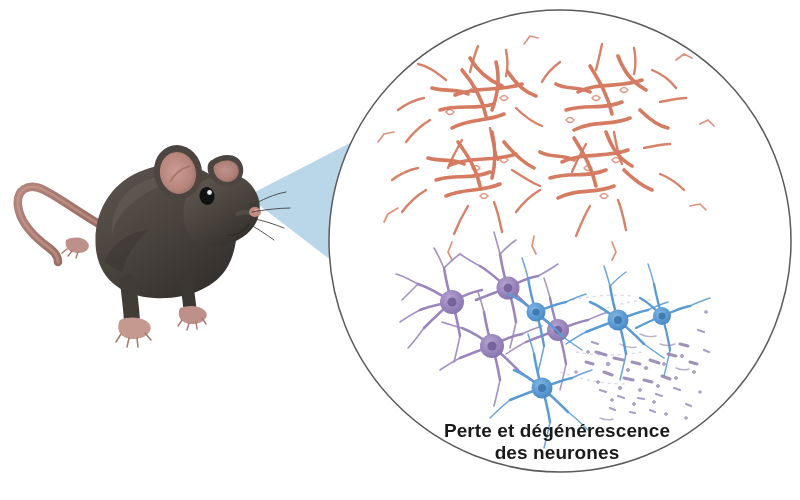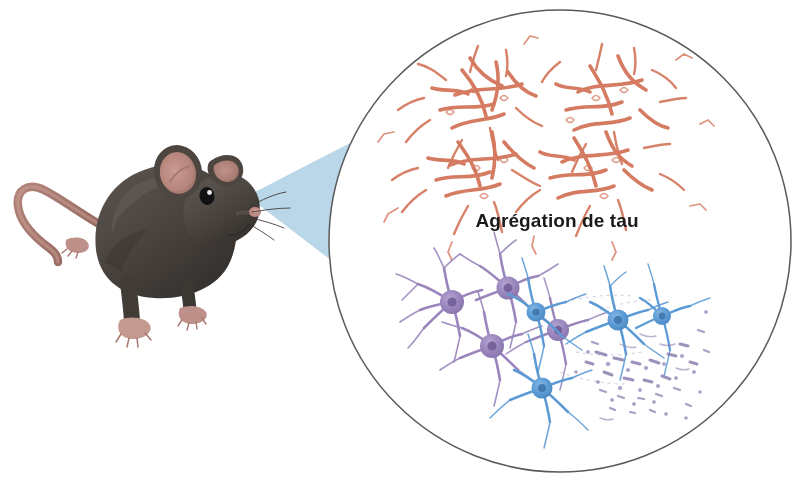--- a/index.html
+++ b/index.html
@@ -528,16 +528,17 @@
 
       <g stroke="#3a3633" stroke-width="1" fill="none" stroke-linecap="round" opacity="0.85">
         <path d="M250,206 C262,200 274,194 286,192"></path>
         <path d="M252,212 C264,210 278,208 290,208"></path>
         <path d="M250,218 C262,220 274,224 284,228"></path>
         <path d="M246,222 C256,228 266,234 274,240"></path>
       </g>
     </g>
   </svg>
 
-  <div class="caption" id="caption-tau">Agrégation de tau</div>
-
+
+  <div class="caption" id="caption-neuron">Perte et dégénérescence
+des neurones</div>
 
 </div>
 
 </body></html>

